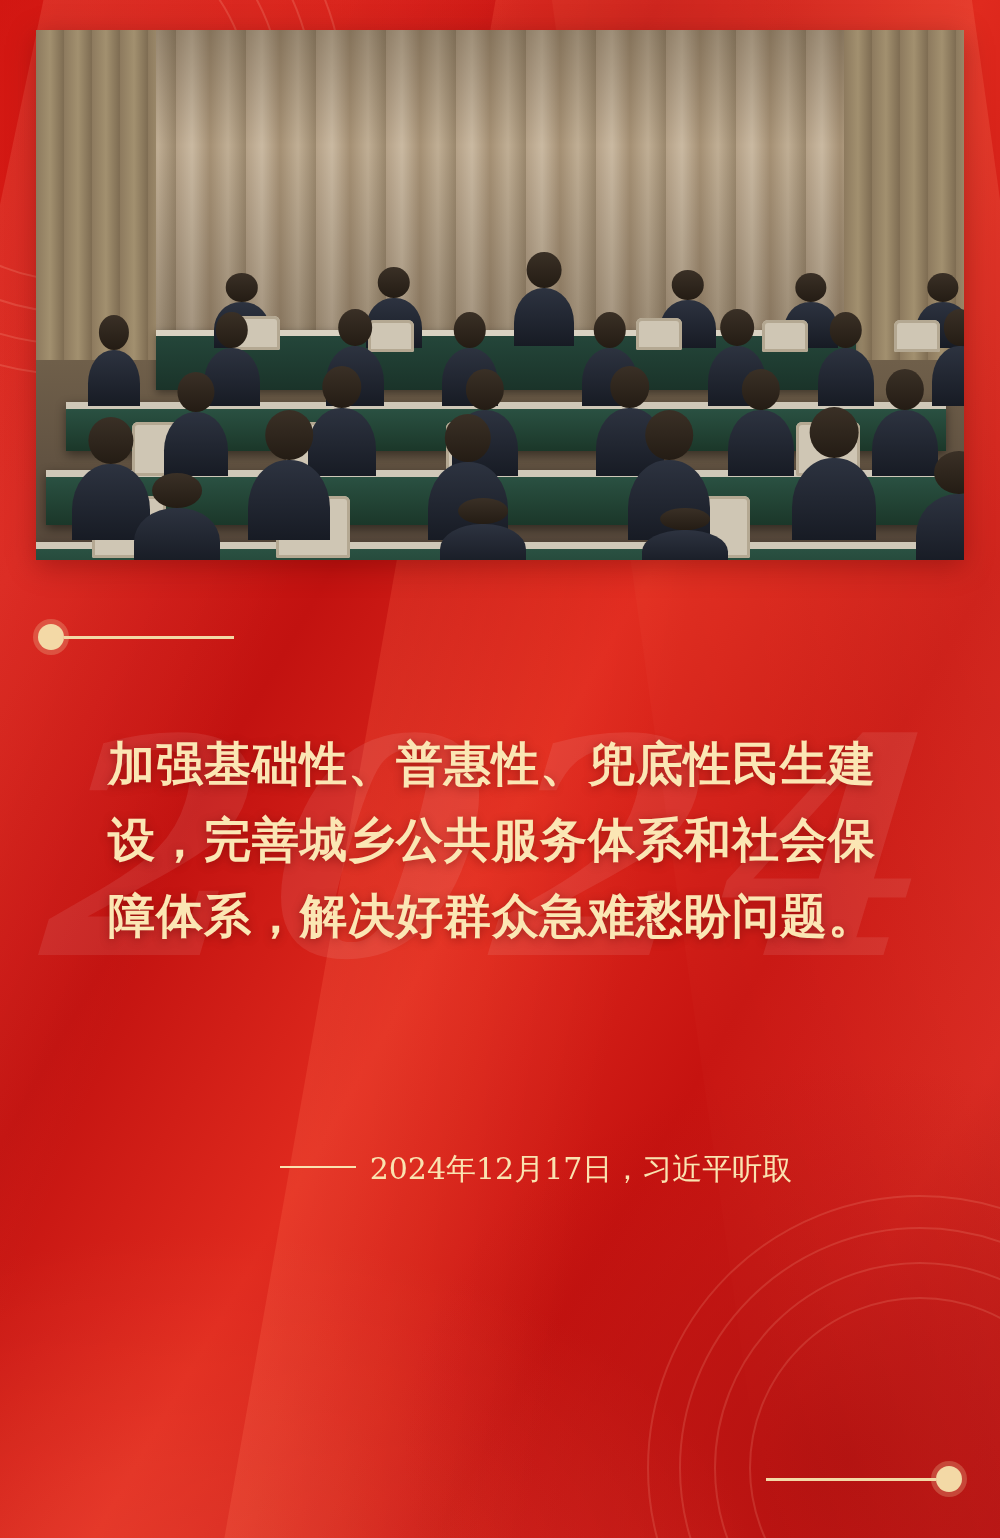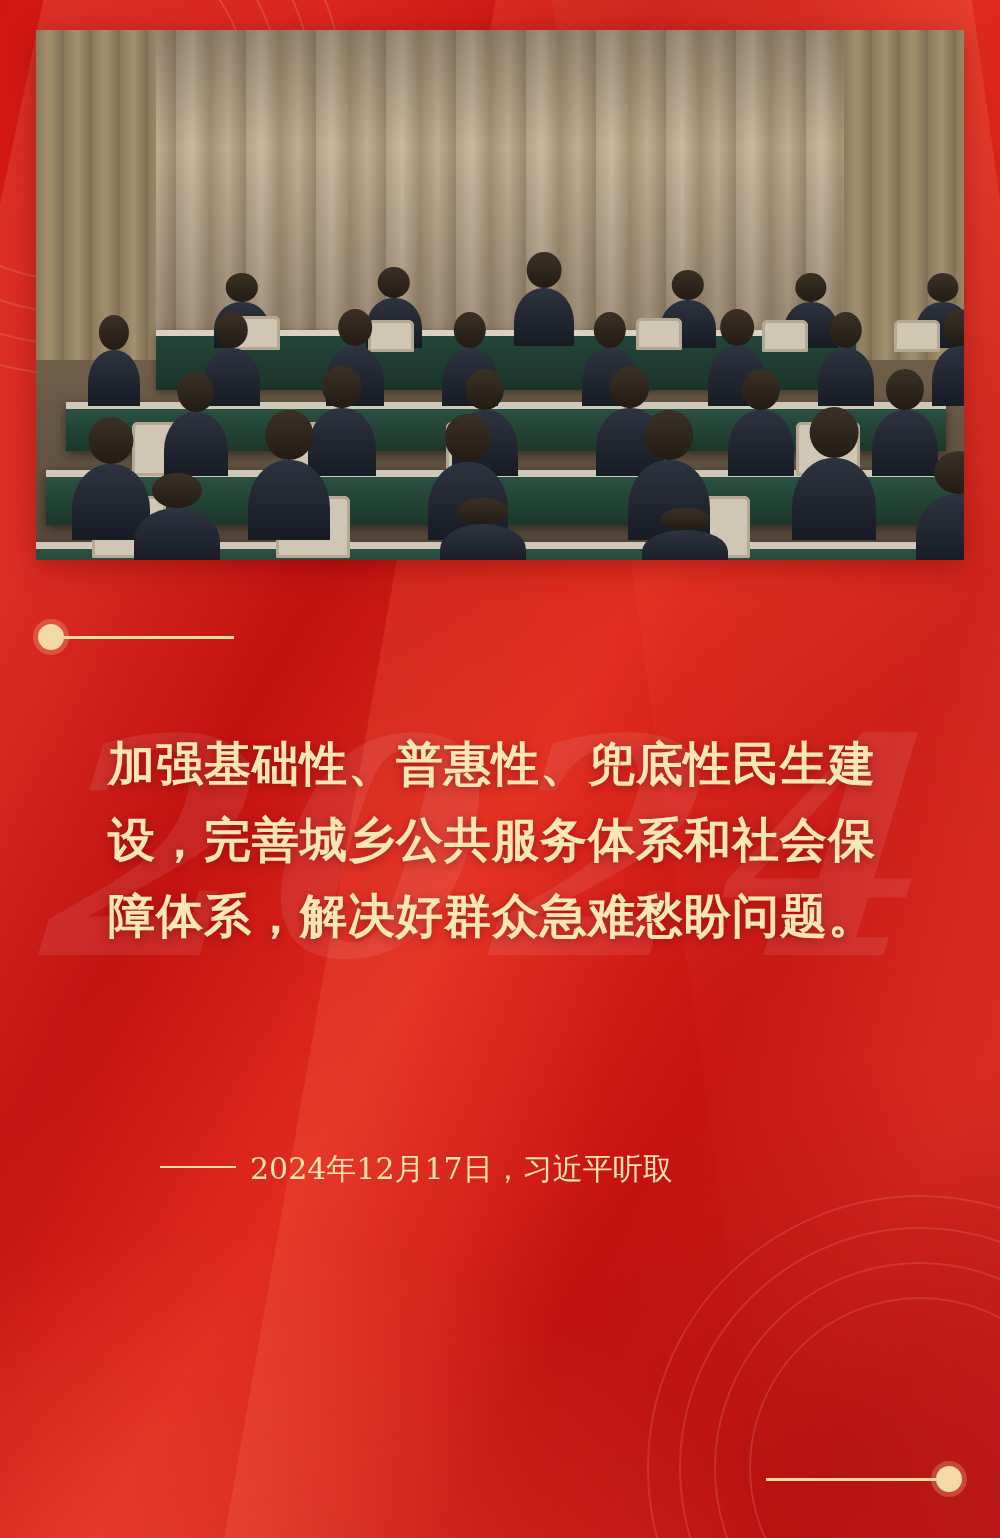--- a/index.html
+++ b/index.html
@@ -179,21 +179,21 @@
 
   .attribution {
     position: absolute;
     left: 160px;
     right: 88px;
     top: 1140px;
     font-family: "DejaVu Serif", "Liberation Serif", serif;
     font-size: 30px;
     line-height: 1.9;
     color: #fae3b0;
-    text-align: left;
+    text-align: center;
   }
   .attribution .l1 { display: block; }
   .attribution .l2 { display: block; }
   .dash {
     display: inline-block;
     width: 76px;
     height: 2px;
     background: #fae3b0;
     vertical-align: middle;
     margin-right: 14px;

